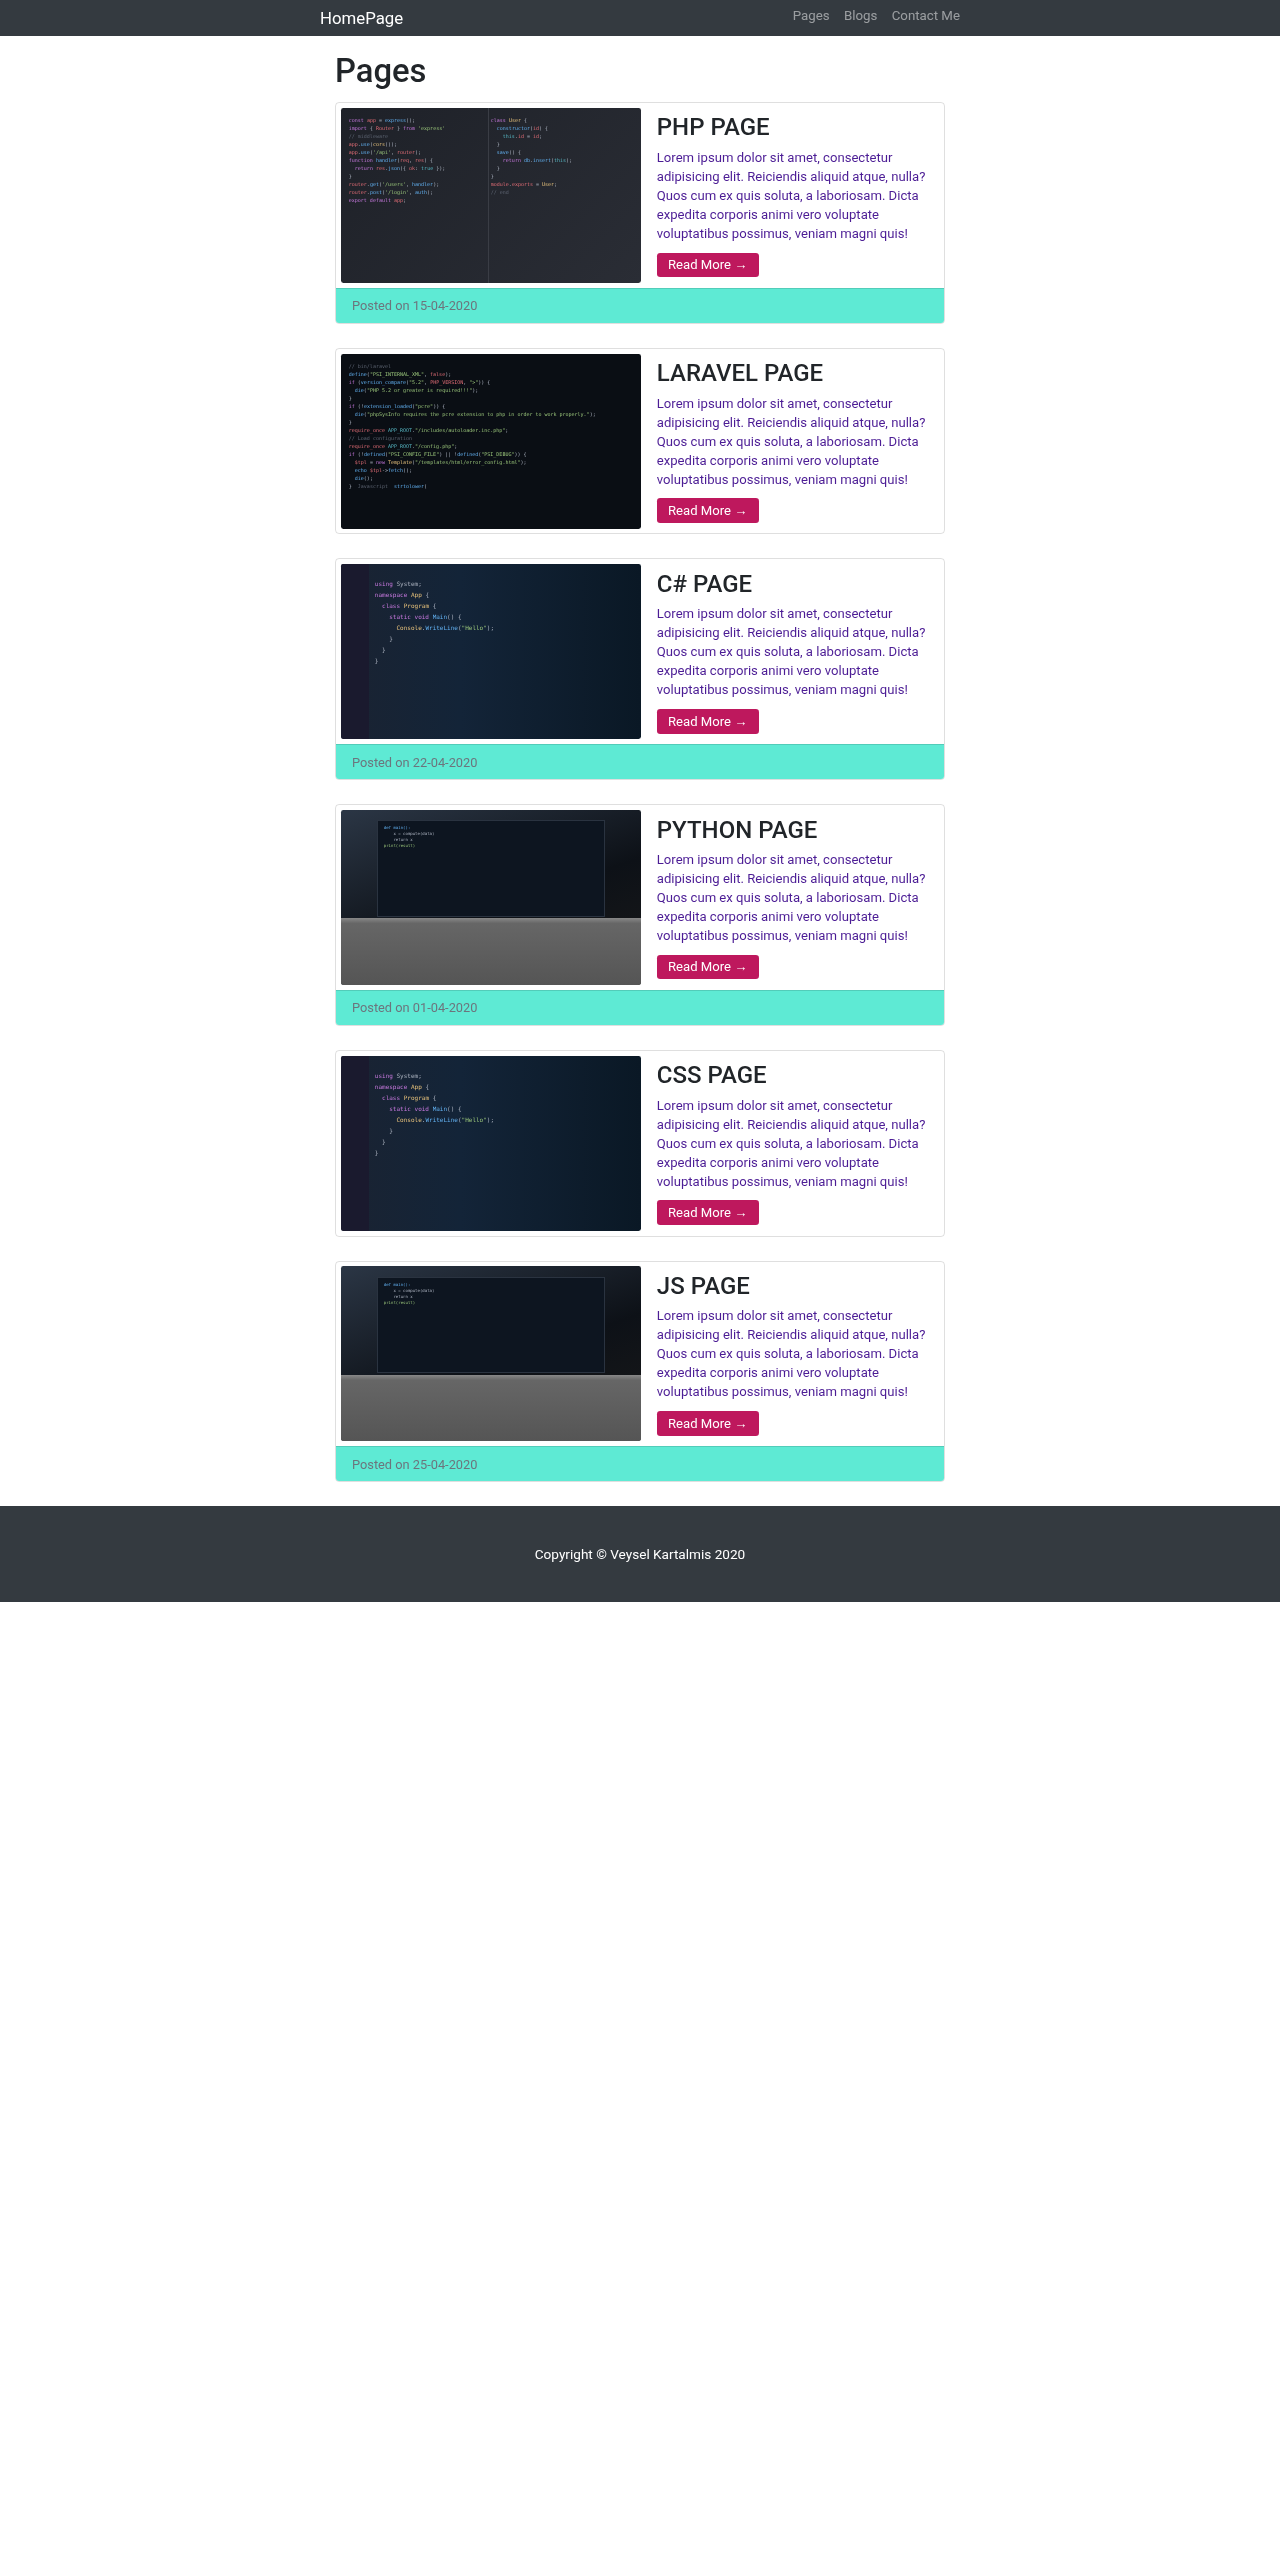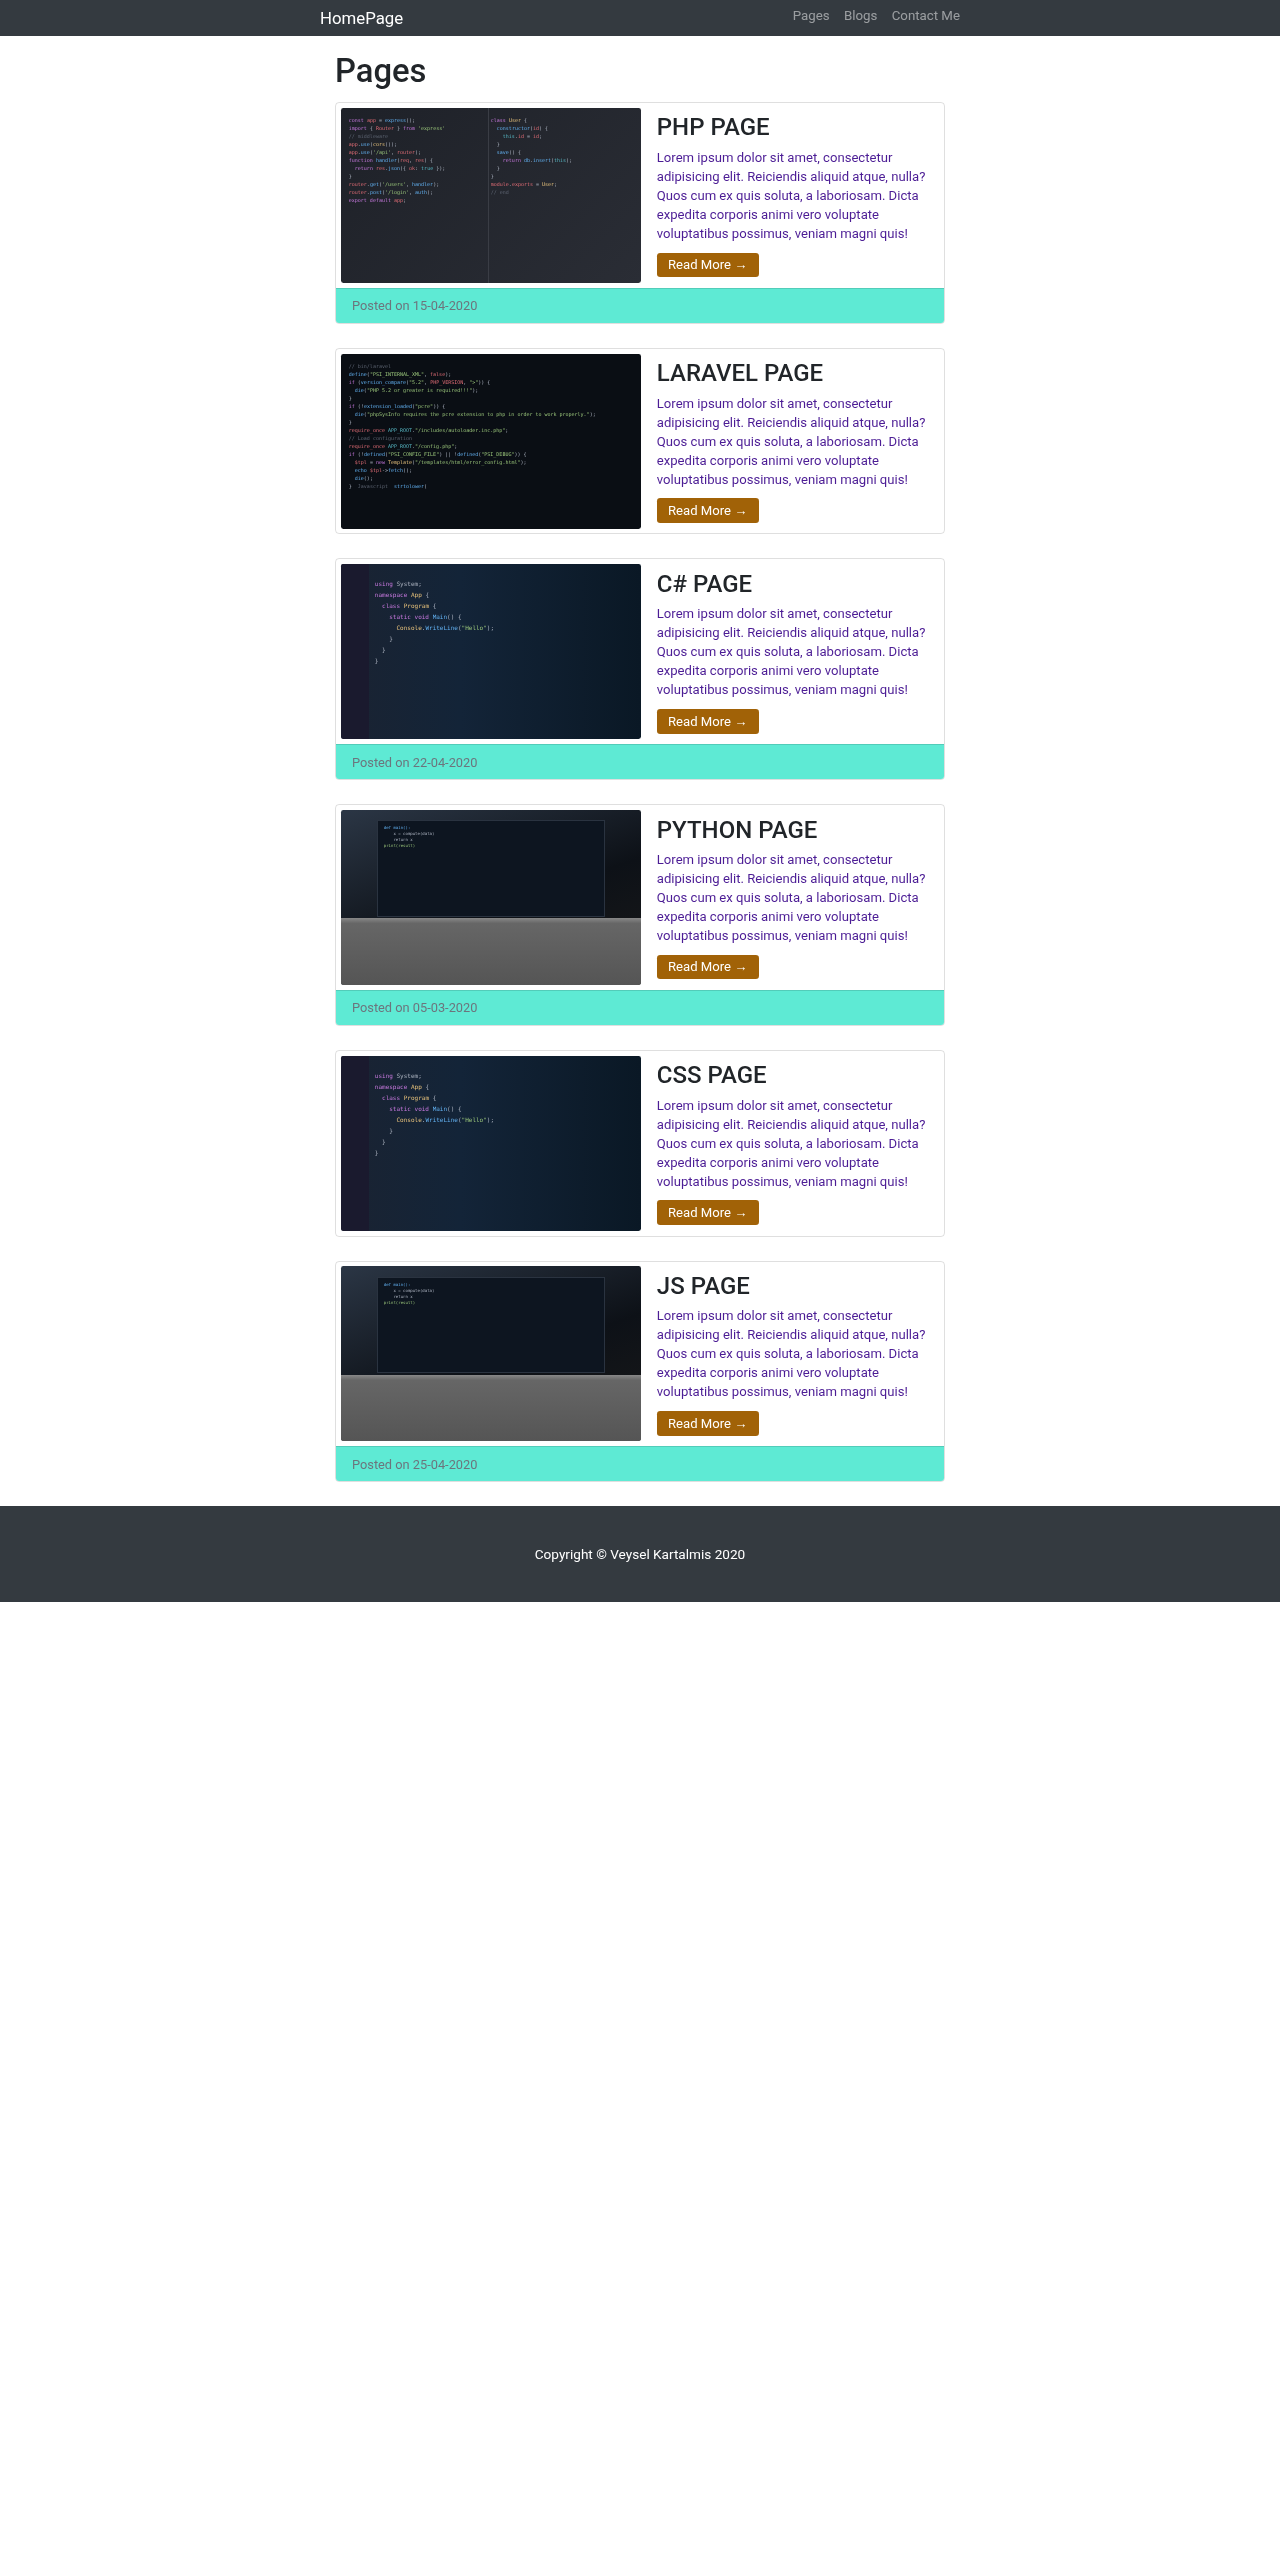--- a/index.html
+++ b/index.html
@@ -22,21 +22,21 @@
 .cl { white-space:pre; }
 .c-purple{color:#c678dd;} .c-red{color:#e06c75;} .c-green{color:#98c379;} .c-blue{color:#61afef;} .c-yellow{color:#e5c07b;} .c-gray{color:#5c6370;} .c-cyan{color:#56b6c2;} .c-white{color:#abb2bf;}
 .col2 { position:absolute; left:50%; top:8px; right:8px; font-family:monospace; font-size:5px; line-height:8px; }
 .thumb.dark-code .divider { position:absolute; left:49%; top:0; bottom:0; width:1px; background:#3a3d45; }
 .laptop-screen { position:absolute; top:6%; left:12%; right:12%; height:55%; background:#0d1520; border:1px solid #2a3340; }
 .laptop-kb { position:absolute; bottom:0; left:0; right:0; height:38%; background:linear-gradient(180deg,#888 0%,#666 8%,#555 100%); }
 .sidebar-strip { position:absolute; left:0; top:0; bottom:0; width:28px; background:#1a1a2e; }
 .content-col { flex:1; padding:.35rem .6rem .35rem 0; }
 .card-title { font-size:1.5rem; font-weight:500; margin-bottom:.4rem; }
 .card-text { font-size:.82rem; color:#4c1d95; line-height:1.45; margin-bottom:.6rem; }
-.btn { display:inline-block; background:#a16207; color:#fff; padding:.3rem .7rem; font-size:.82rem; border-radius:.2rem; text-decoration:none; border:none; cursor:pointer; }
+.btn { display:inline-block; background:#be185d; color:#fff; padding:.3rem .7rem; font-size:.82rem; border-radius:.2rem; text-decoration:none; border:none; cursor:pointer; }
 .card-footer { background:#5eead4; border-top:1px solid rgba(0,0,0,.125); padding:.6rem 1rem; font-size:.8rem; color:#6c757d; }
 .footer { background:#343a40; color:#fff; text-align:center; padding:2.5rem 12px; margin-top:1rem; }
 .footer-text { font-size:.85rem; }
 </style>
 </head>
 <body>
 
 <nav class="navbar">
   <div class="nav-inner">
     <a class="brand" href="#">HomePage</a>
@@ -145,21 +145,21 @@
                 <div class="cl c-blue">def main():</div>
                 <div class="cl c-white">    x = compute(data)</div>
                 <div class="cl c-white">    return x</div>
                 <div class="cl c-green">print(result)</div>
               </div>
             </div>
             <div class="laptop-kb"></div>
           </div>
           <div class="content-col"><h2 class="card-title">PYTHON PAGE</h2><p class="card-text">Lorem ipsum dolor sit amet, consectetur adipisicing elit. Reiciendis aliquid atque, nulla? Quos cum ex quis soluta, a laboriosam. Dicta expedita corporis animi vero voluptate voluptatibus possimus, veniam magni quis!</p><a href="#" class="btn">Read More →</a></div>
         </div>
-        <div class="card-footer"><span>Posted on </span><span>05-03-2020</span></div>
+        <div class="card-footer"><span>Posted on </span><span>01-04-2020</span></div>
       </div>
       <div class="card">
         <div class="card-body">
           <div class="thumb editor">
             <div class="sidebar-strip"></div>
             <div class="code-lines" style="left:34px;top:14px;font-size:6px;line-height:11px;">
               <div class="cl"><span class="c-purple">using</span> <span class="c-white">System;</span></div>
               <div class="cl"><span class="c-purple">namespace</span> <span class="c-yellow">App</span> <span class="c-white">{</span></div>
               <div class="cl">  <span class="c-purple">class</span> <span class="c-yellow">Program</span> <span class="c-white">{</span></div>
               <div class="cl">    <span class="c-purple">static void</span> <span class="c-blue">Main</span><span class="c-white">() {</span></div>

